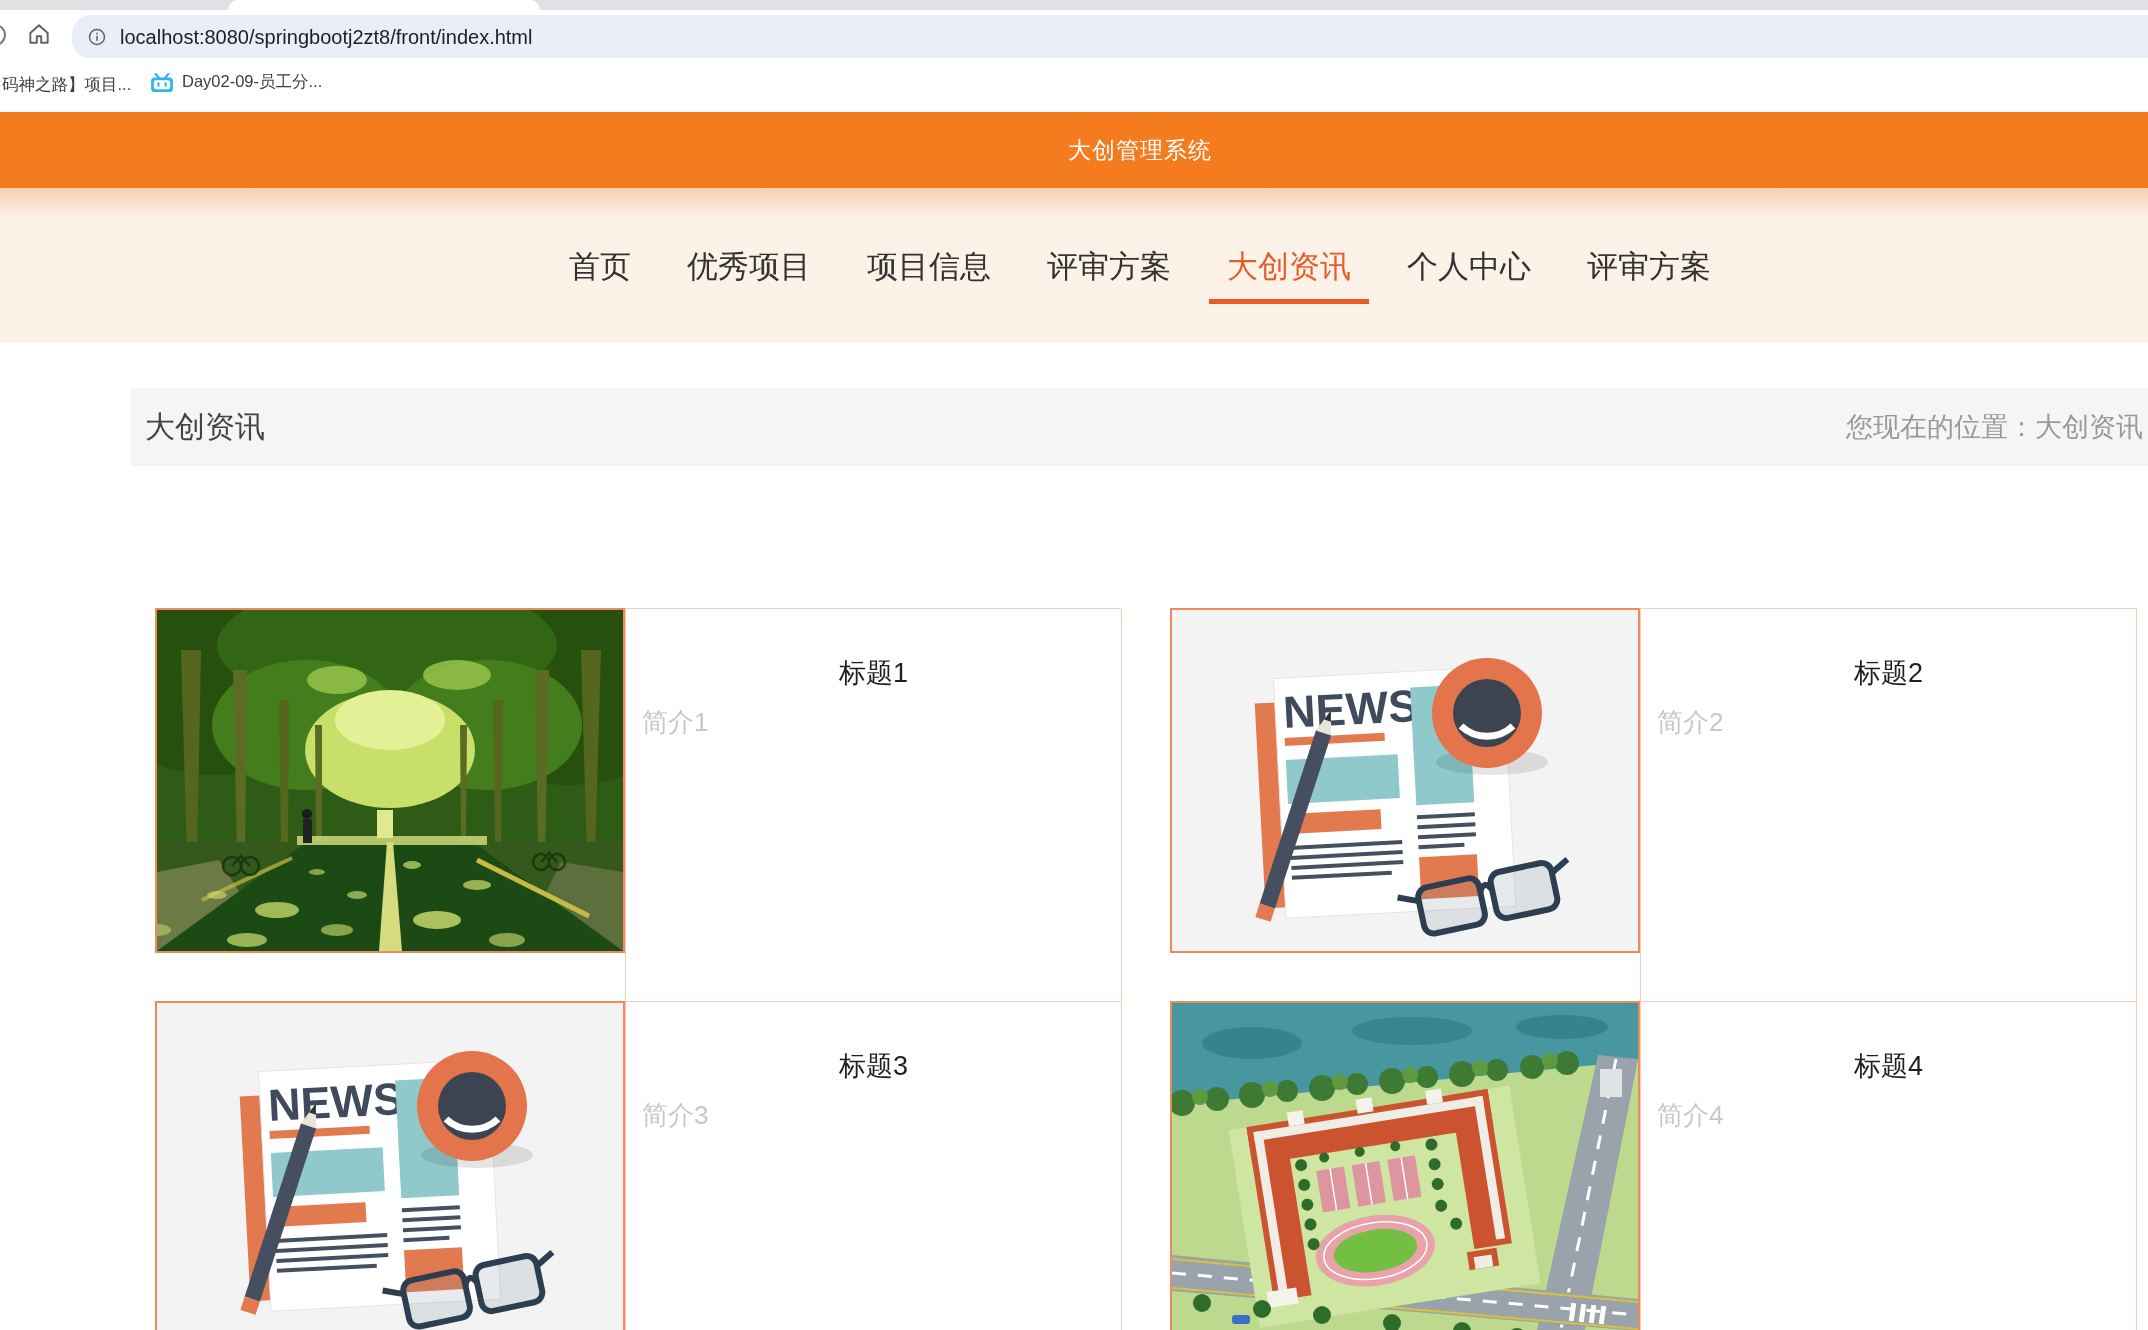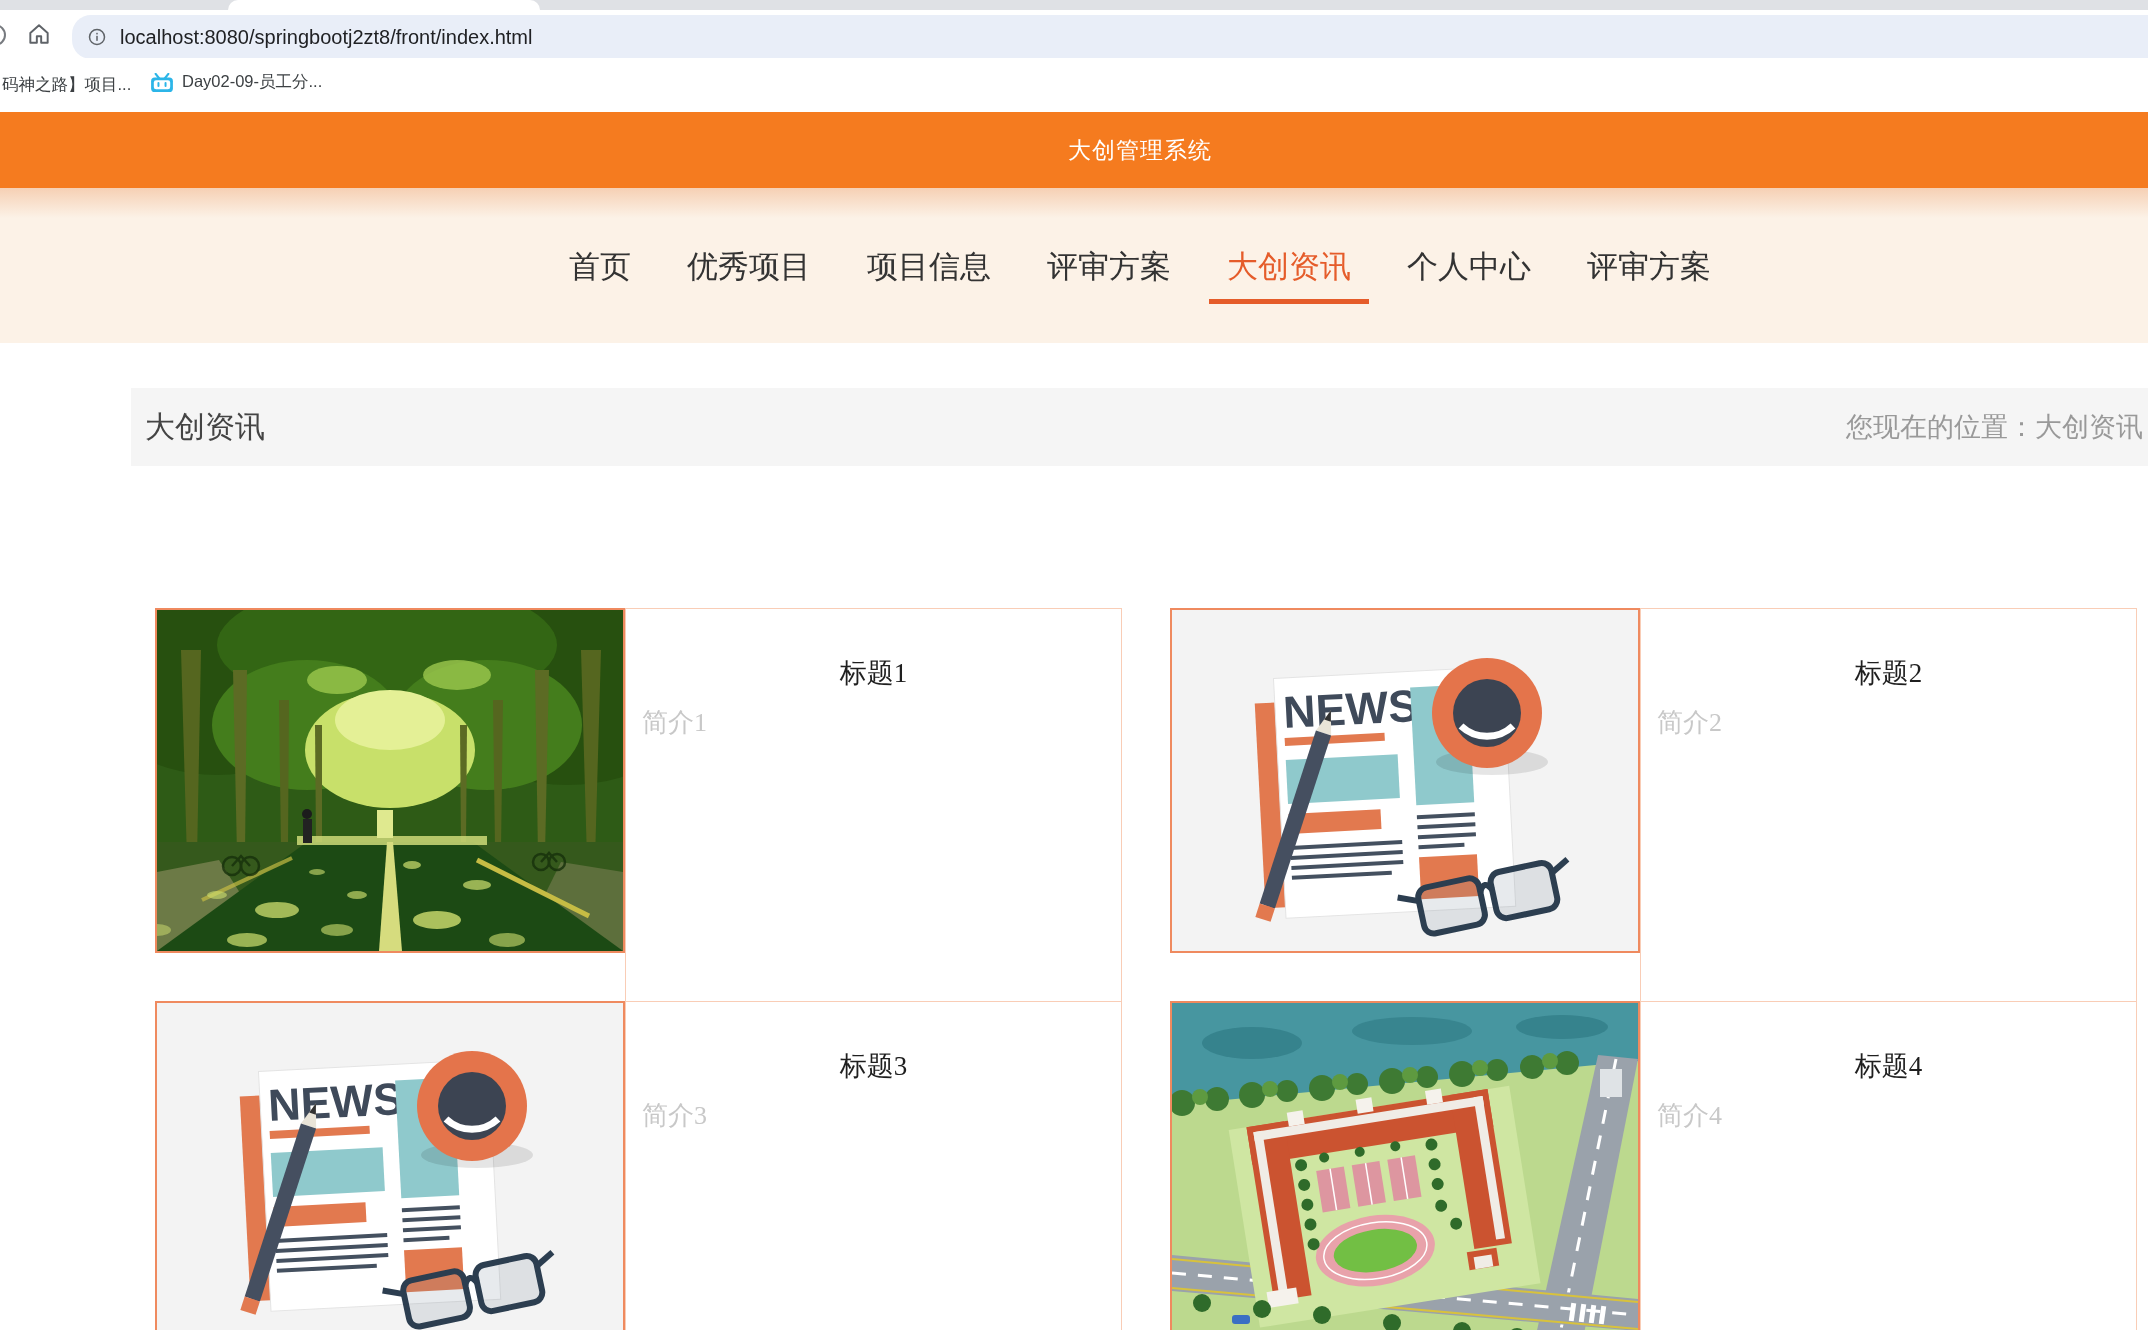--- a/index.html
+++ b/index.html
@@ -46,21 +46,21 @@
                 display:flex; align-items:center; justify-content:space-between; }
   .bc-title { font-size:30px; color:var(--breadcrumb_text,#444); padding-left:14px; }
   .bc-location { font-size:27px; color:var(--breadcrumb_location,#999); padding-right:6px; white-space:nowrap; }
 
   .cards { margin:142px 0 0 155px; width:1982px; display:grid;
            grid-template-columns:967px 967px; grid-auto-rows:345px; column-gap:48px; row-gap:48px; }
   .card { display:flex; background:#fff; cursor:pointer; }
   .card-image { width:470px; height:345px; flex:0 0 auto; border:2px solid var(--card_image_border,#ef8a5f);
                 background:#f3f3f3; overflow:hidden; }
   .card-image svg { display:block; width:100%; height:100%; }
-  .card-body { flex:1; height:433px; border:1px solid var(--card_body_border,#f9cdb6); background:#fff;font-family:Liberation Serif, serif; }
+  .card-body { flex:1; height:433px; border:1px solid var(--card_body_border,#f9cdb6); background:#fff; }
   .card-title { padding-top:46px; text-align:center; font-size:27px; color:var(--card_title,#1f1f1f); }
   .card-summary { margin:14px 0 0 16px; font-size:26px; color:var(--card_summary,#c8c8c8); }
 </style>
 </head>
 <body>
 
 <div class="viewport">
 
   <div class="tab-strip">
     <div class="active-tab"></div>

